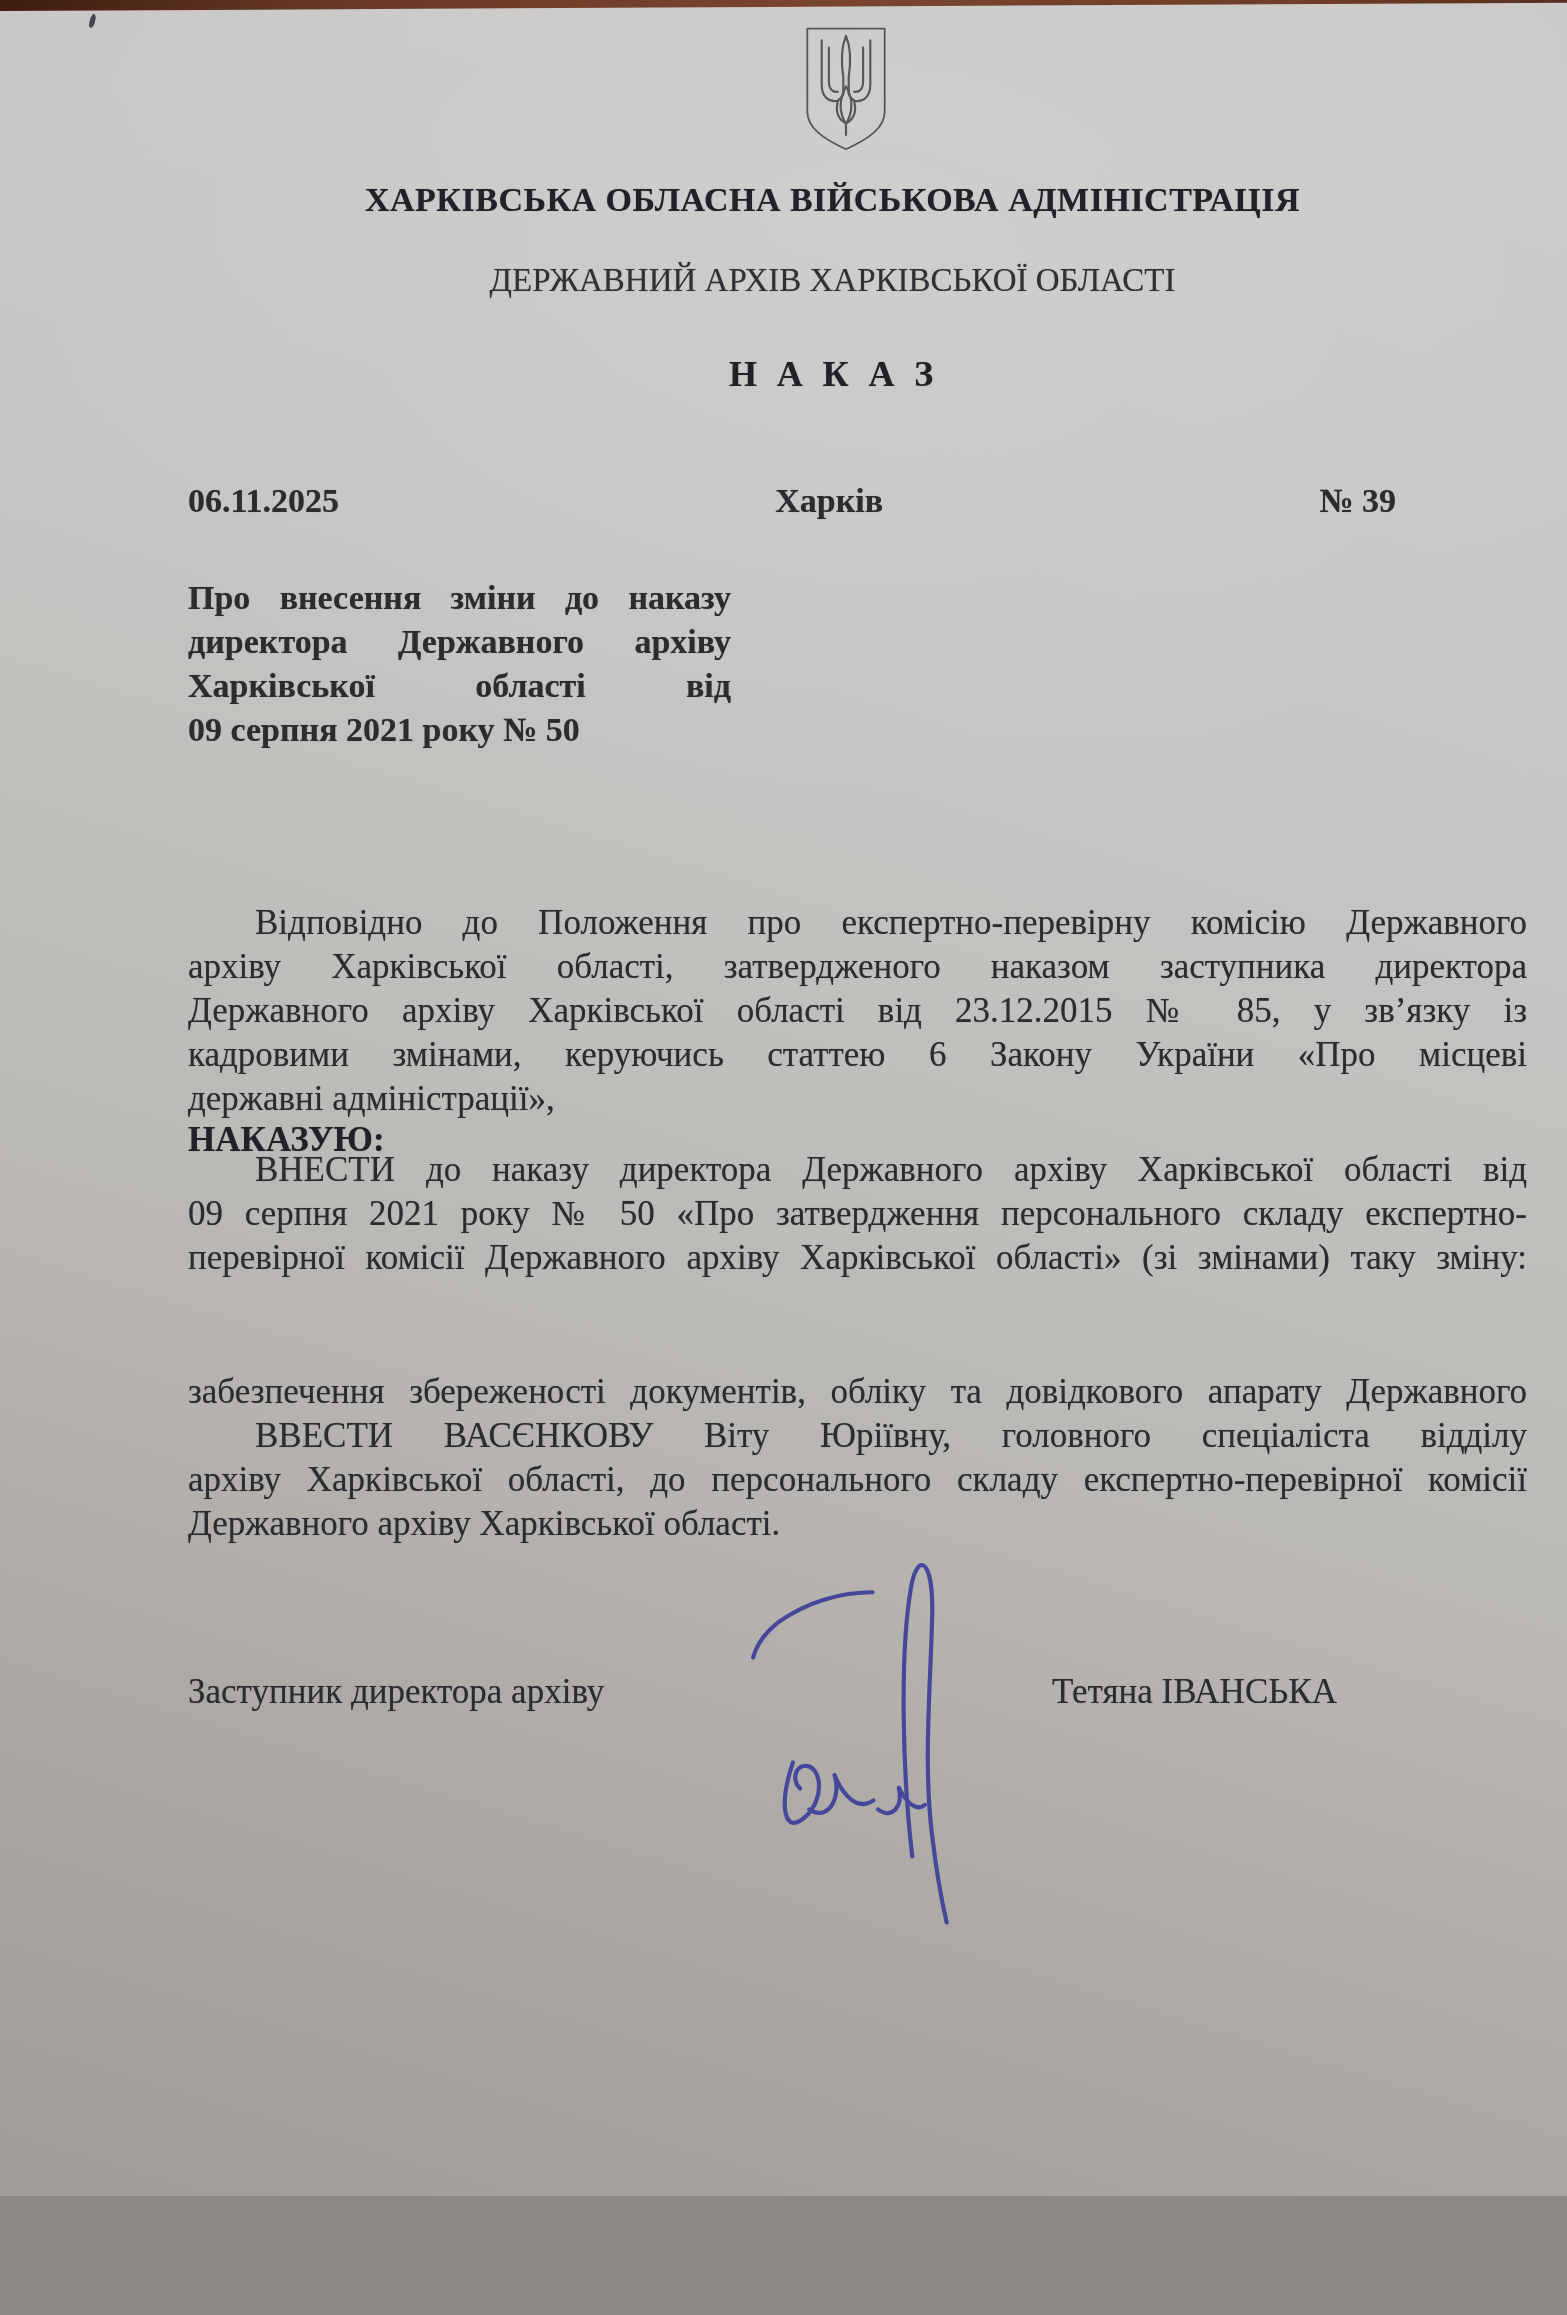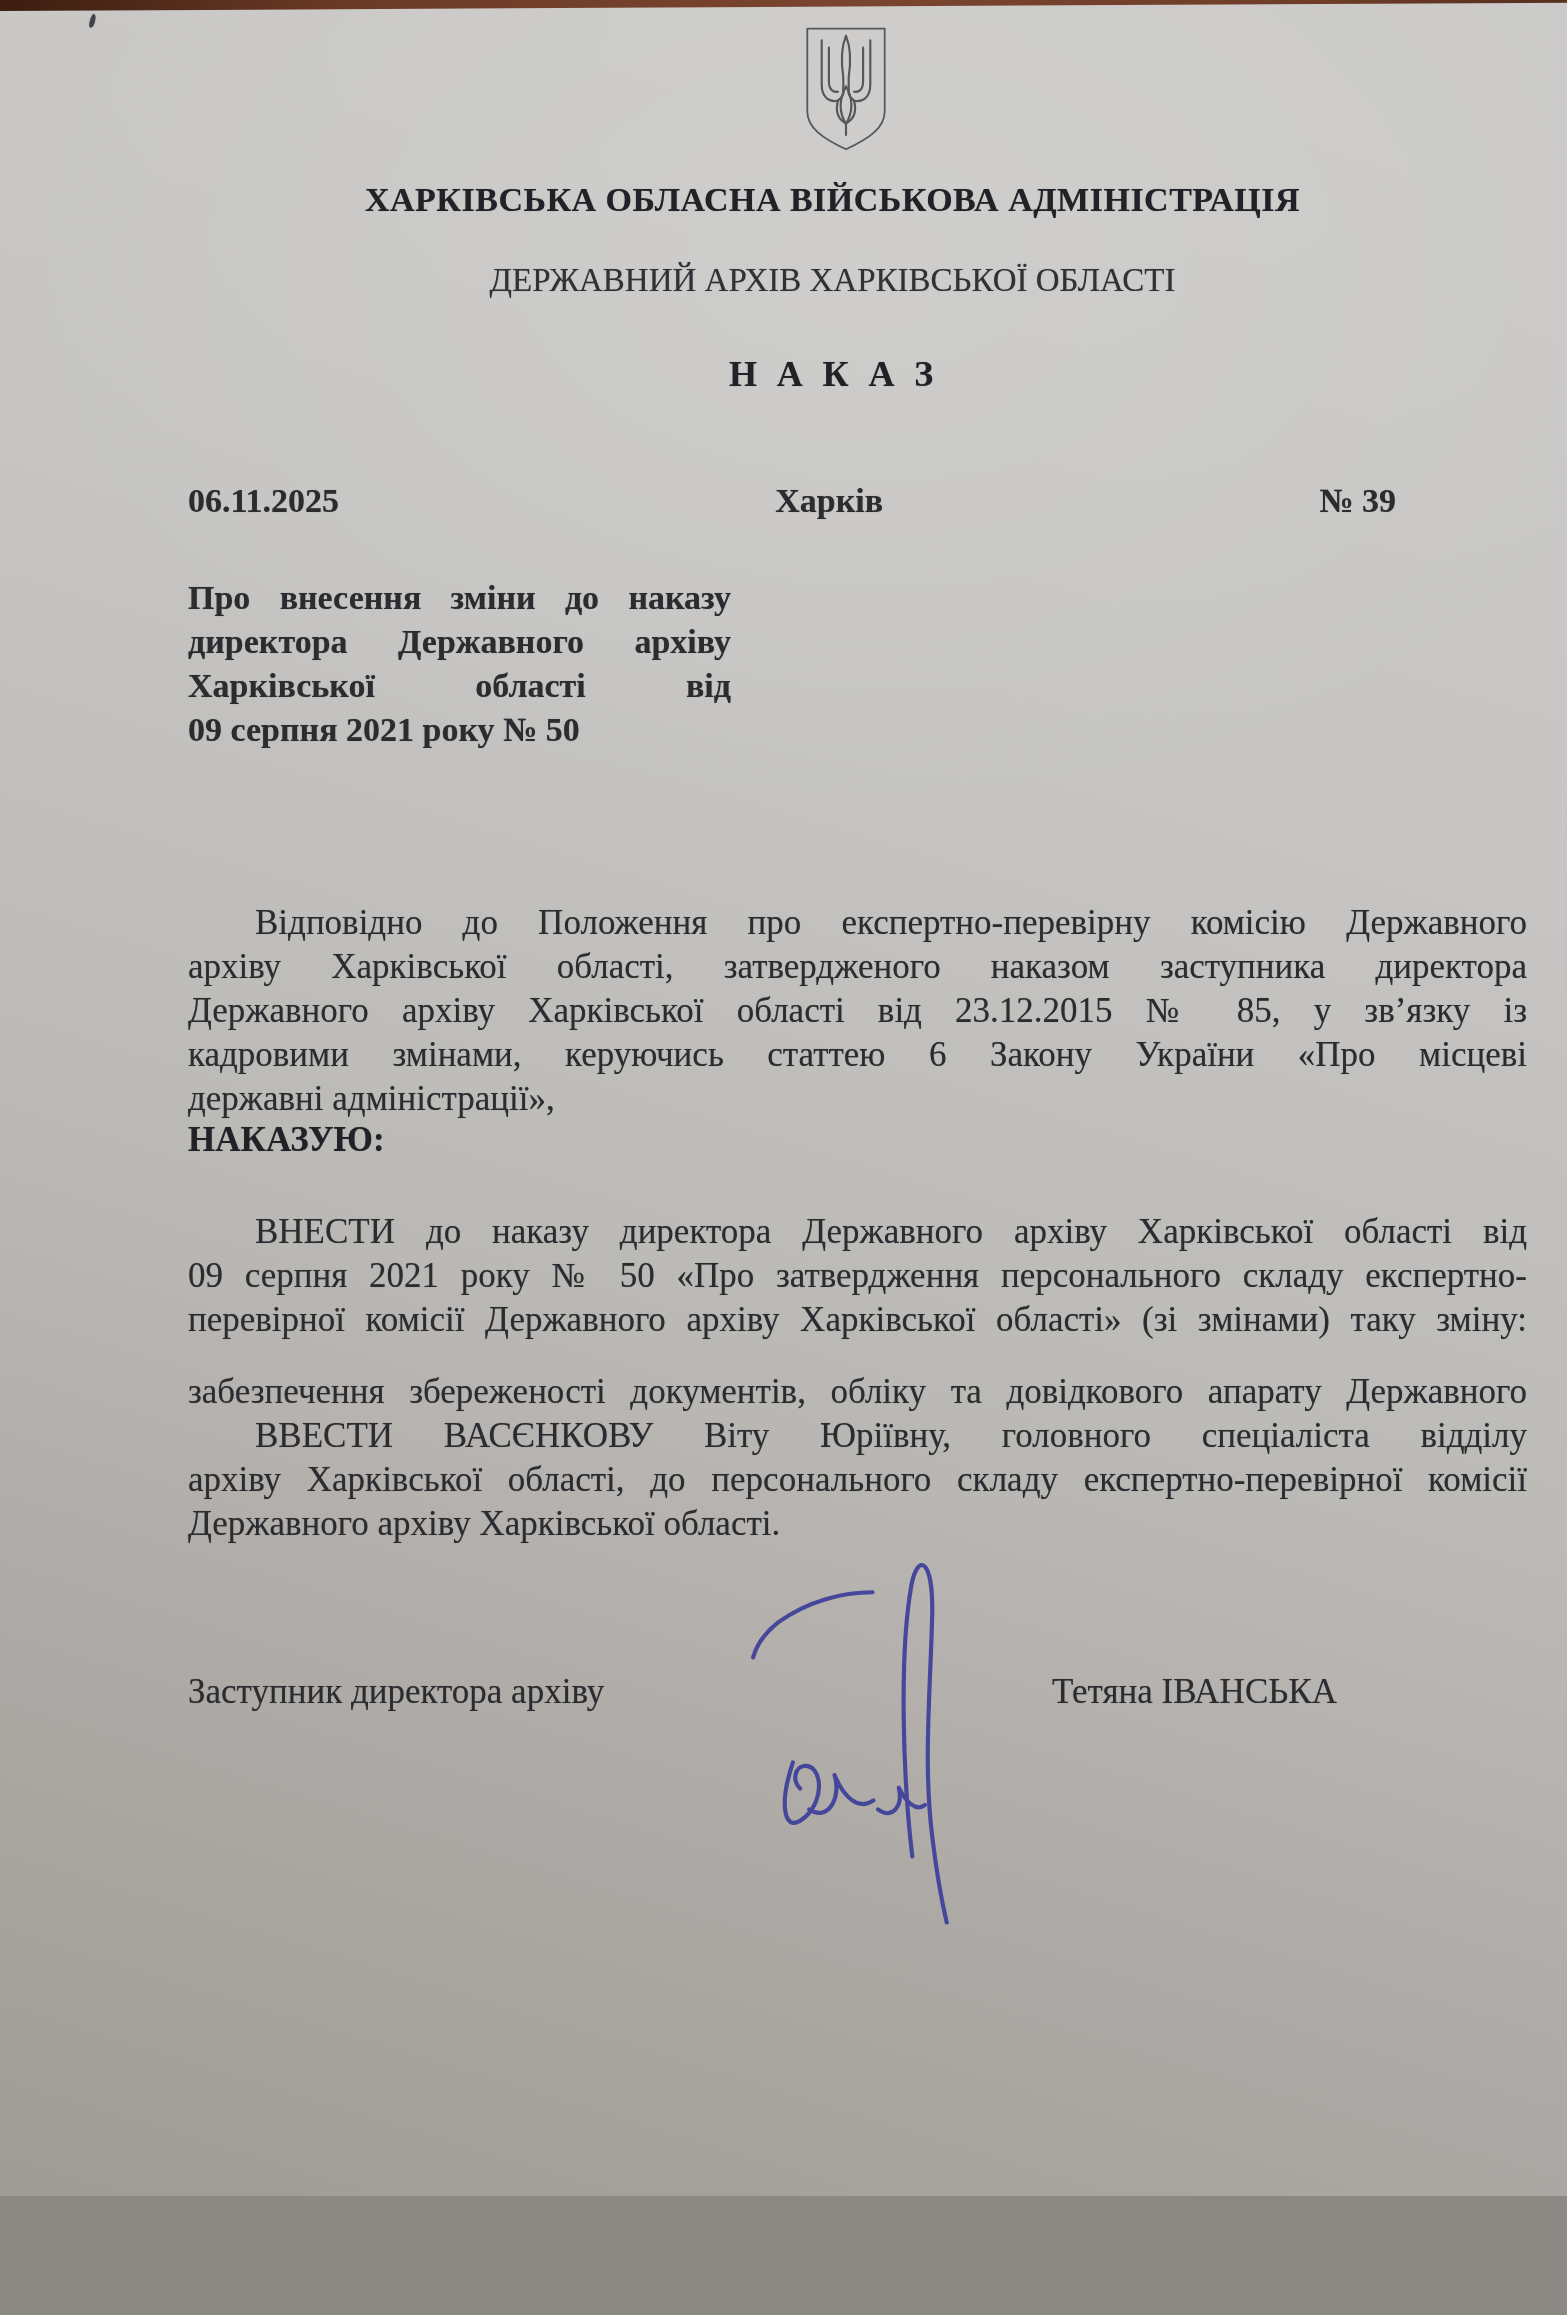--- a/index.html
+++ b/index.html
@@ -37,21 +37,21 @@
   .doc-title{top:353px;font-size:36px;letter-spacing:2.7px;word-spacing:5.4px;}
   .date-row{
     position:absolute;left:188px;top:482px;width:1208px;
     display:flex;justify-content:space-between;align-items:baseline;
     font-size:34px;font-weight:bold;
   }
   .subject{position:absolute;left:188px;top:576px;width:543px;font-size:34px;font-weight:bold;line-height:44px;}
   .para{position:absolute;left:188px;width:1339px;font-size:35px;line-height:44px;}
   .para1{top:856px;margin-top:45px;}
   .decree{position:absolute;left:188px;top:1120px;font-size:35px;font-weight:bold;}
-  .para2{top:1210px;}
+  .para2{top:1148px;}
   .para3{top:1370px;}
   .jline{text-align:justify;text-align-last:justify;}
   .lline{text-align:left;}
   .ind{padding-left:67px;}
   .sign-label{position:absolute;left:188px;top:1672px;font-size:35px;white-space:nowrap;}
   .sign-name{position:absolute;left:1045px;top:1672px;font-size:35px;white-space:nowrap;margin-left:7px;}
   .signature{position:absolute;left:706px;top:1538px;width:362px;height:389px;}
   .signature svg{width:100%;height:100%;}
 </style>
 </head>

